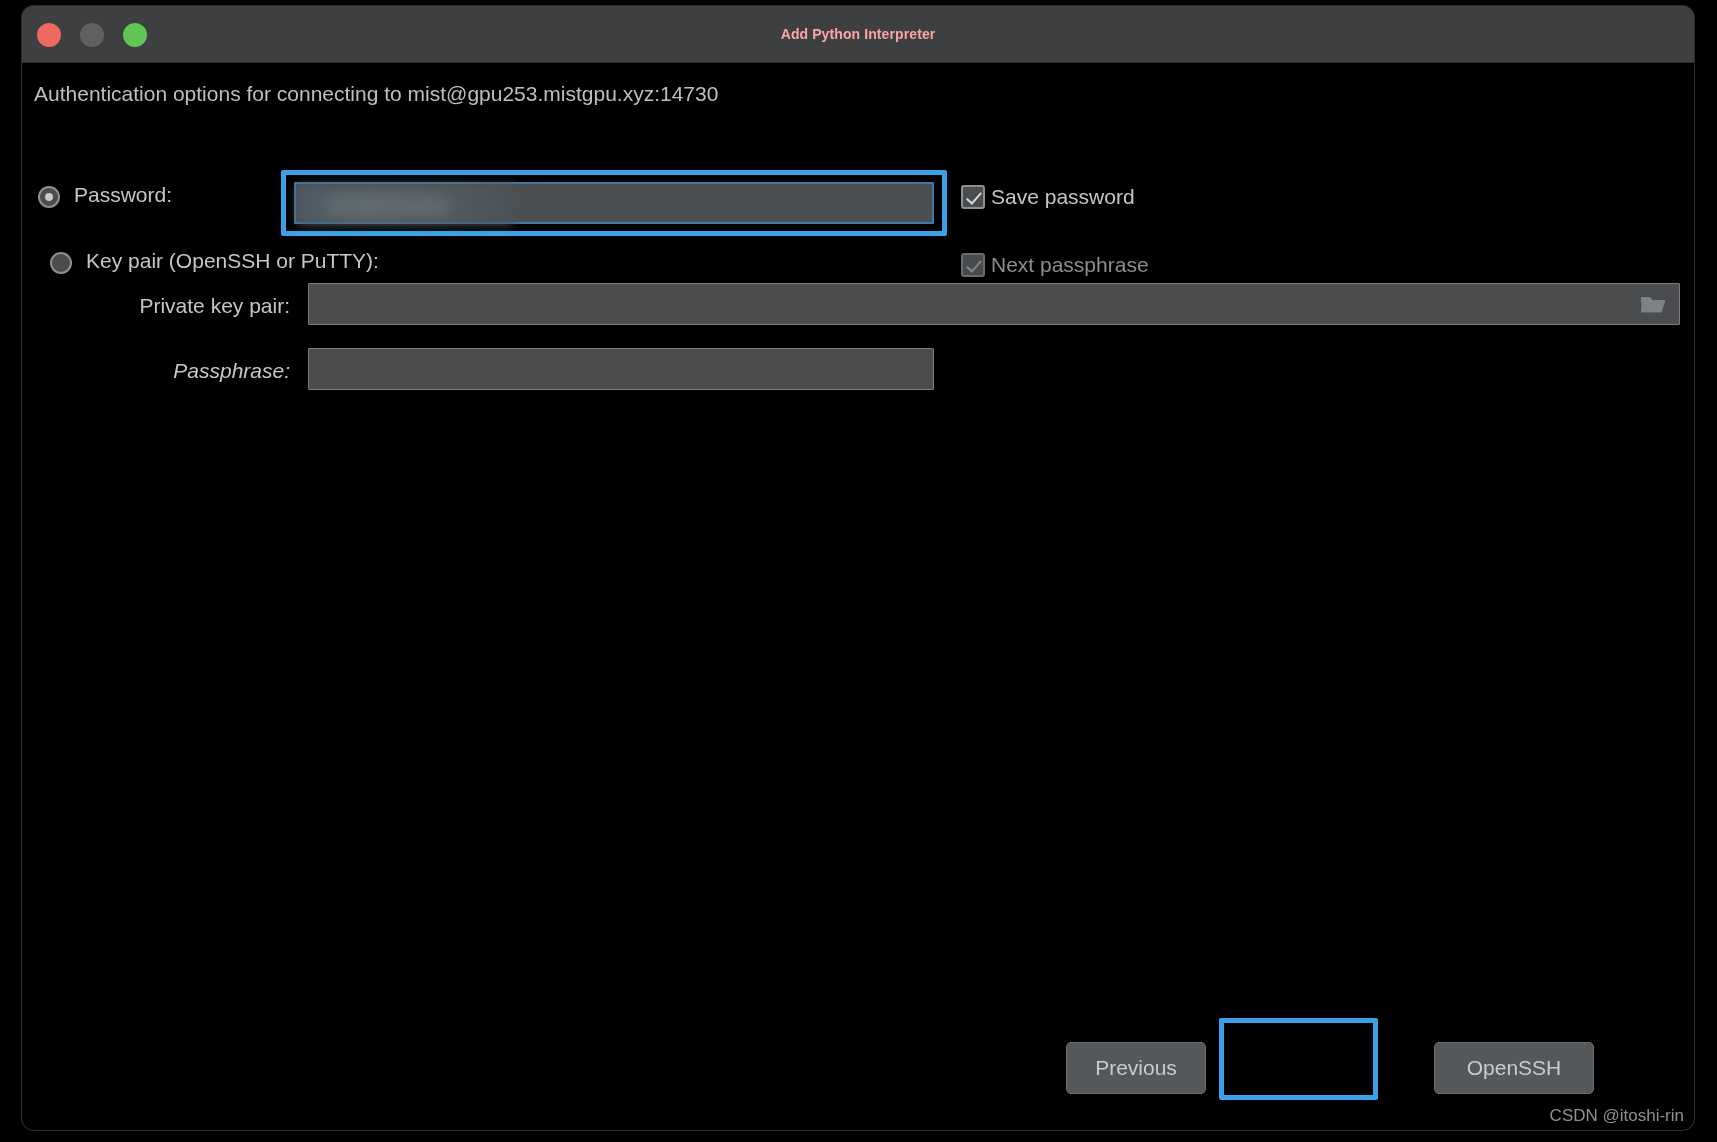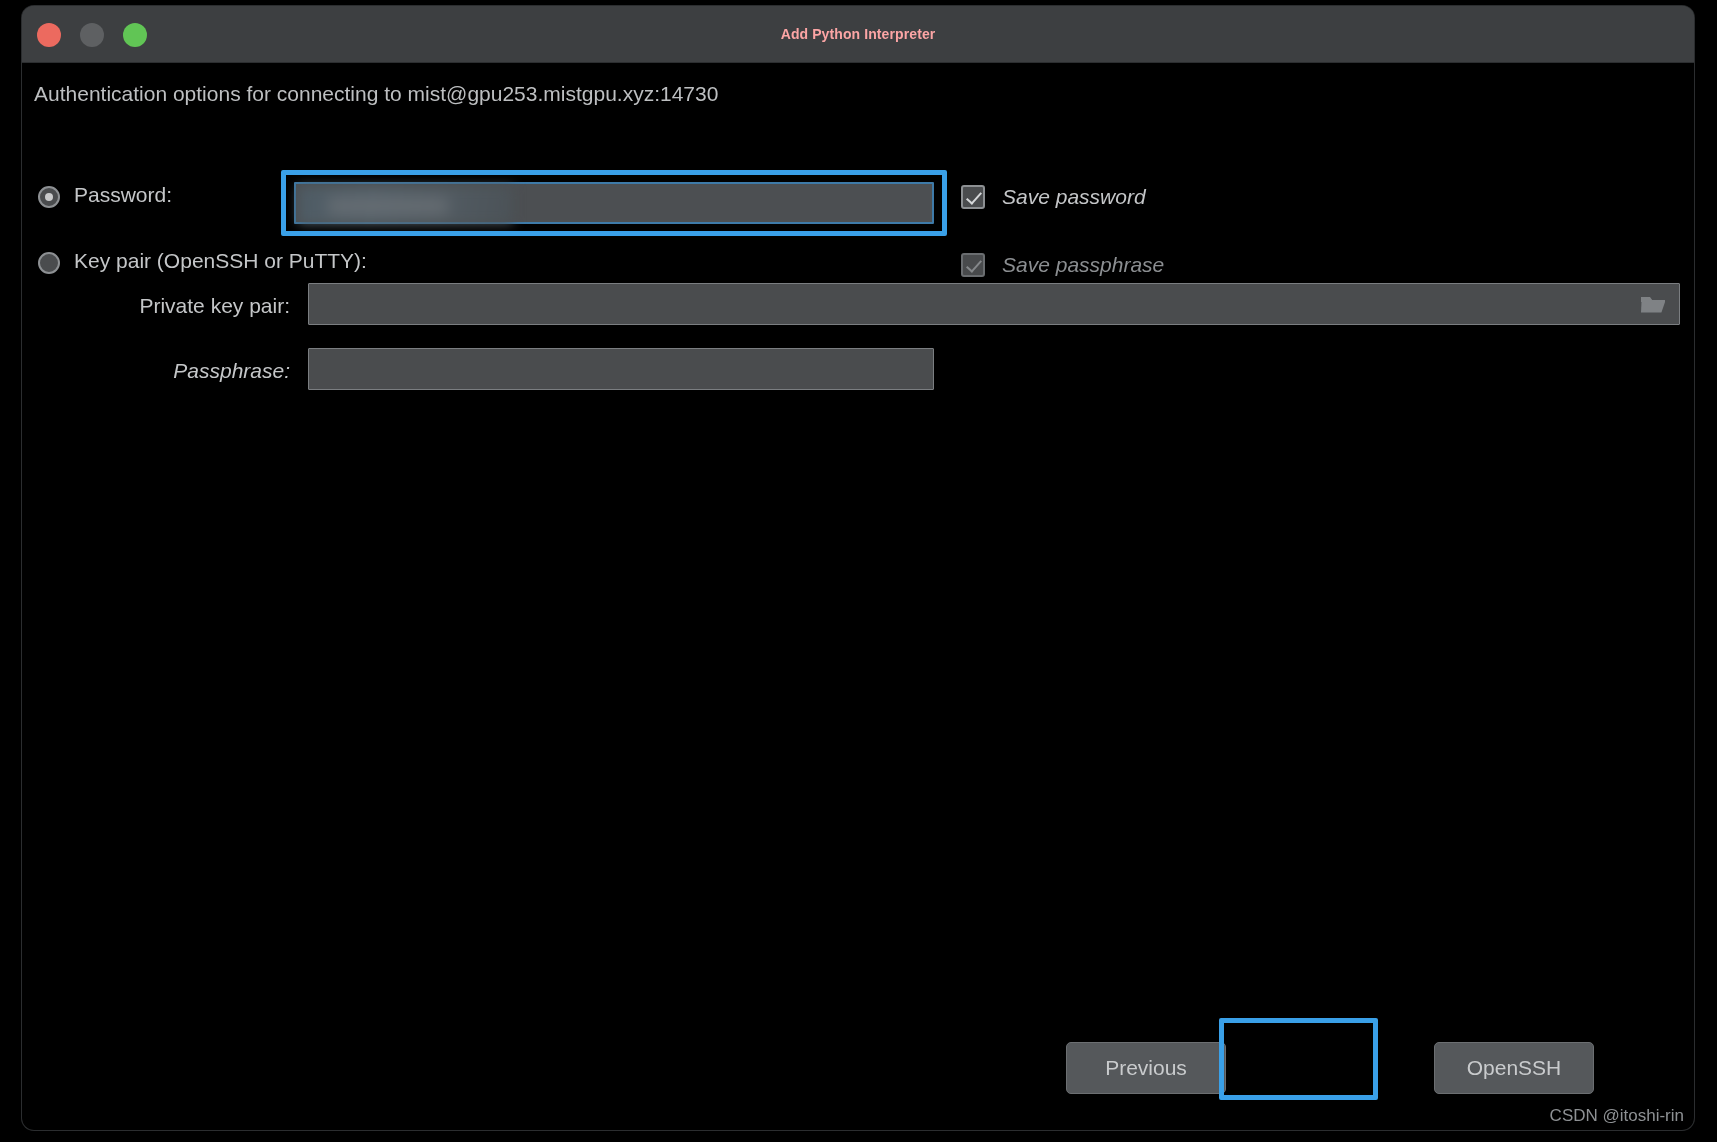--- a/index.html
+++ b/index.html
@@ -162,23 +162,22 @@
     background: #6a7075;
     filter: blur(5px);
     opacity: .85;
   }
 
   
   .check-wrap {
     position: absolute;
     display: flex;
     align-items: center;
-    gap: 17px;
-    white-space: nowrap;
-    font-style: italic;
+    gap: 6px;
+    white-space: nowrap;
   }
   .checkbox {
     position: relative;
     width: 24px;
     height: 24px;
     border: 2px solid #8d9093;
     border-radius: 3px;
     background: #4a4c4e;
     flex: none;
   }
@@ -195,21 +194,21 @@
   .checkbox.disabled.checked::after { border-color: #85888b; }
 
   .check-label { font-size: 21px; color: #c4c6c8; }
   .check-label.disabled { color: #8b8e91; }
 
   .chk-save-password { left: 939px; top: 17px; }
   .chk-save-passphrase { left: 939px; top: 190px; }
 
   .row-keypair {
     position: absolute;
-    left: 0; top: 174px;
+    left: 12px; top: 174px;
     width: 100%;
     height: 50px;
   }
 
   
   .label-right {
     position: absolute;
     font-size: 21px;
     color: #c4c6c8;
     white-space: nowrap;
@@ -265,21 +264,21 @@
     background: #55585b;
     border: 1px solid #6c6f72;
     color: #c9cbcd;
     font-size: 21px;
     font-family: "Liberation Sans", sans-serif;
     display: flex;
     align-items: center;
     justify-content: center;
     cursor: default;
   }
-  .btn-previous { left: 1044px; top: 32px; width: 160px; }
+  .btn-previous { left: 1044px; top: 32px; width: 140px; }
   .btn-next {
     left: 1227px;
     top: 32px;
     width: 160px;
     background: #3a6e99;
     border: 1px solid #4b7fa9;
   }
   .btn-cancel { left: 1412px; top: 32px; width: 160px; }
 
   .annot-next {
@@ -356,21 +355,21 @@
             <path d="M1.5 8 H25 l-3.6 10.5 H1 Z" fill="#7f8285"></path>
           </svg>
         </div>
       </div>
 
       <div class="label-right lbl-passphrase">Passphrase:</div>
       <div class="field fld-passphrase"></div>
 
       <div class="check-wrap chk-save-passphrase">
         <span class="checkbox checked disabled"></span>
-        <span class="check-label disabled">Save passphrase</span>
+        <span class="check-label disabled">Next passphrase</span>
       </div>
 
       <div class="footer">
         <div class="btn btn-previous">Previous</div>
         <div class="btn btn-cancel">OpenSSH</div>
         <div class="annot-next"></div>
       </div>
 
       <div class="watermark">CSDN @itoshi-rin</div>
 

